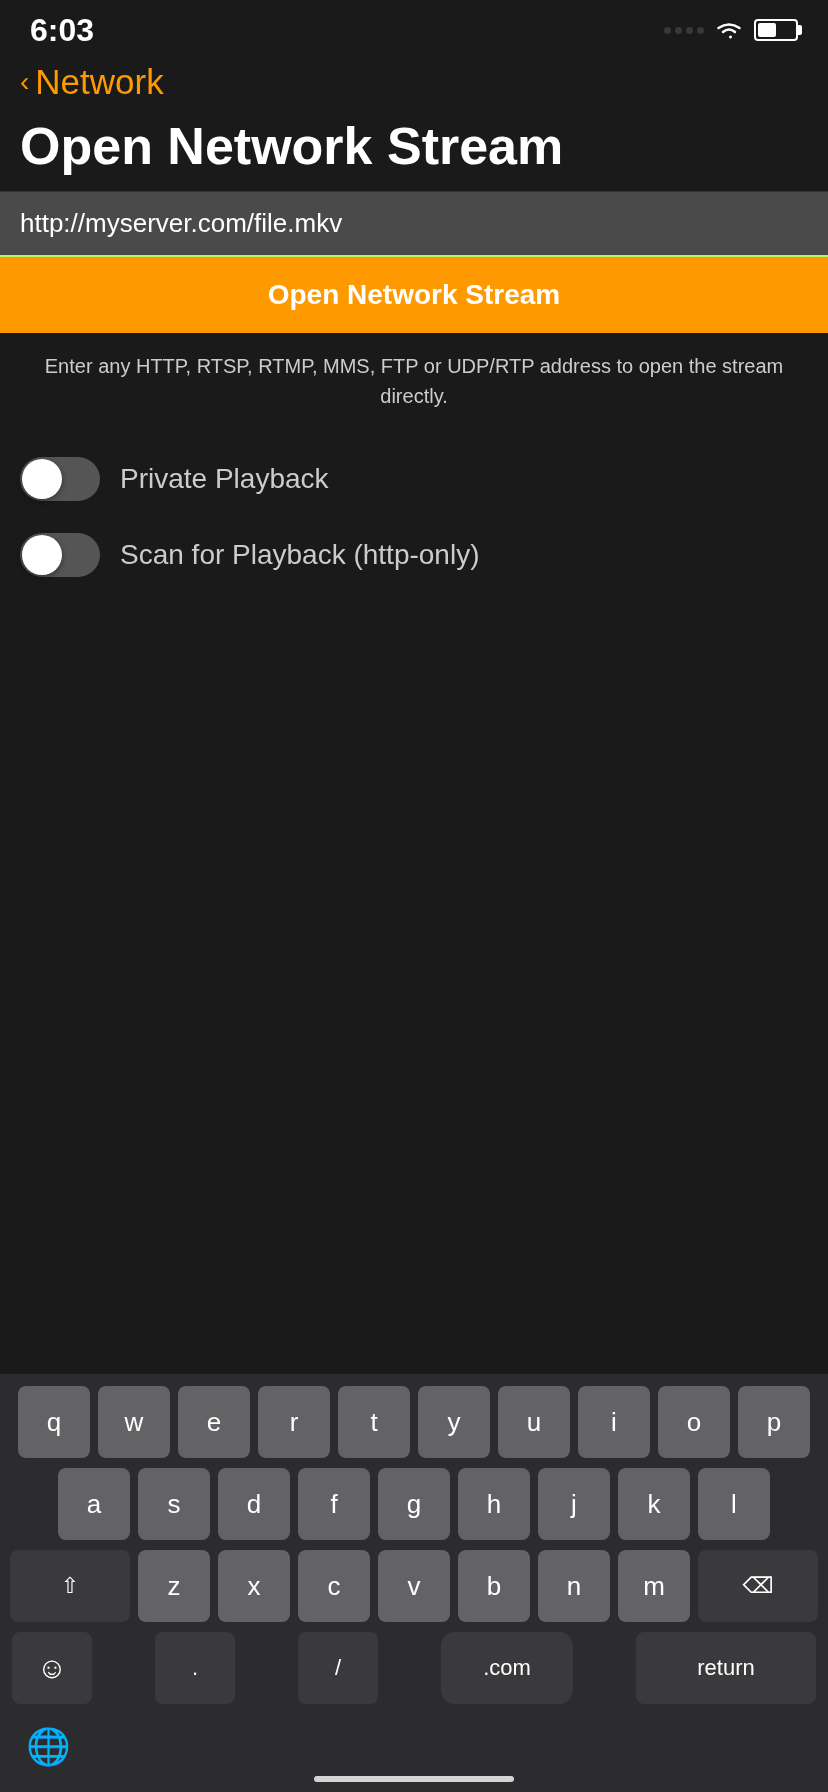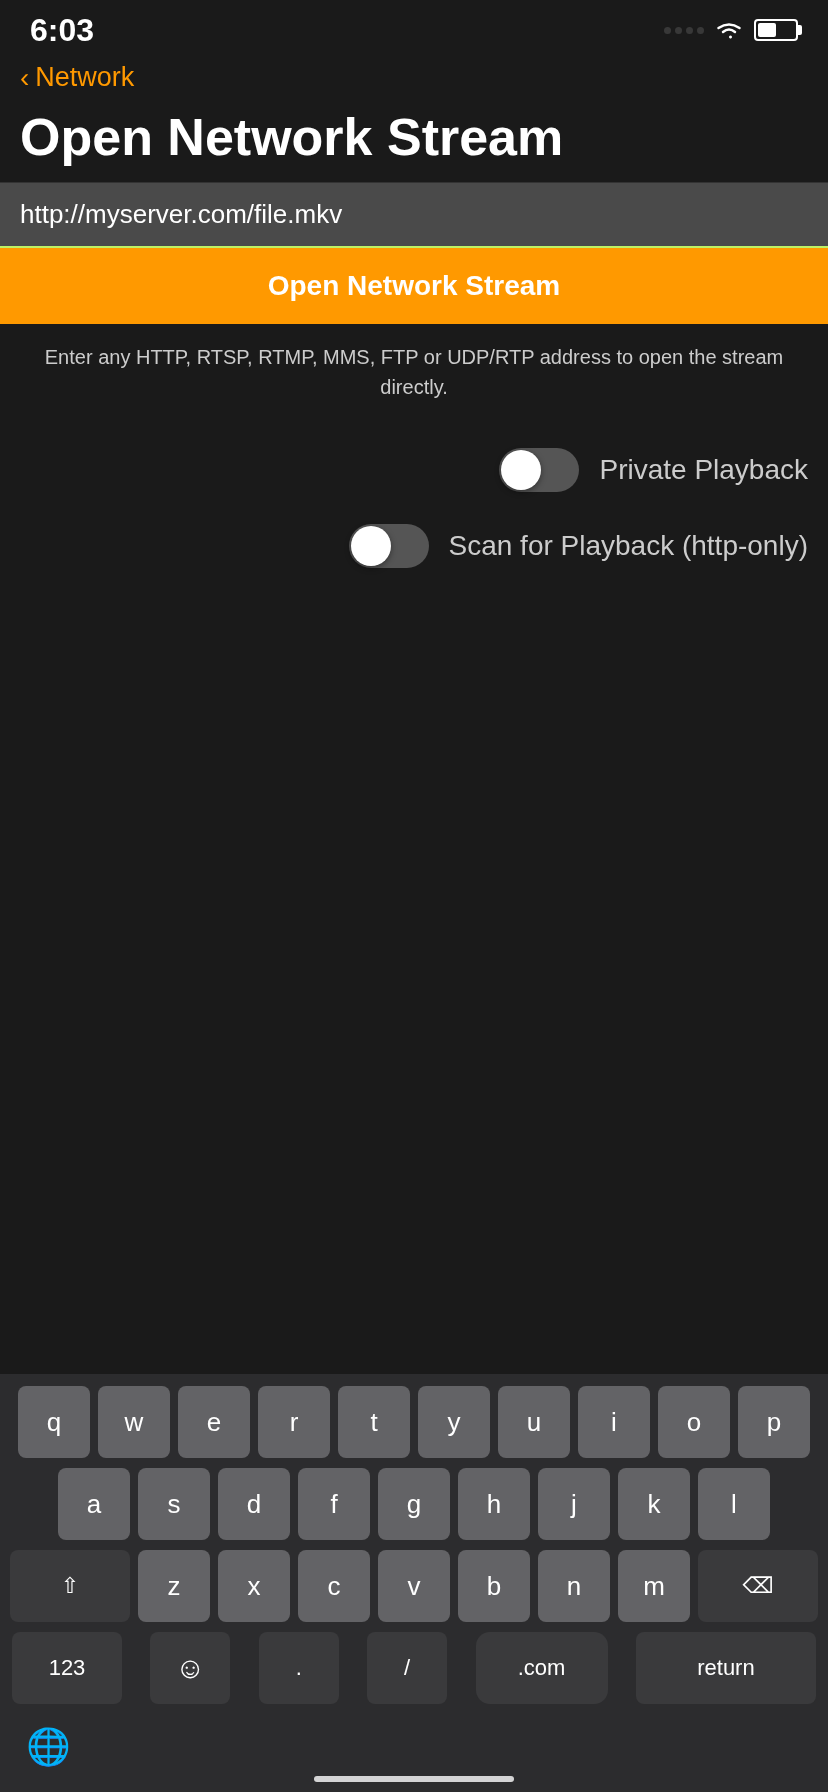--- a/index.html
+++ b/index.html
@@ -83,21 +83,21 @@
       gap: 6px;
       cursor: pointer;
     }
     .nav-chevron {
       color: #f90;
       font-size: 28px;
       line-height: 1;
     }
     .nav-label {
       color: #f90;
-      font-size: 27px;
+      font-size: 35px;
       font-weight: 400;
     }
 
     
     .page-title {
       padding: 4px 20px 16px;
       font-size: 52px;
       font-weight: 800;
       color: #fff;
       line-height: 1.1;
@@ -144,21 +144,20 @@
 
     
     .toggle-section {
       padding: 20px 20px;
     }
     .toggle-row {
       display: flex;
       align-items: center;
       gap: 20px;
       padding: 16px 0;
-      justify-content: flex-end;
     }
     .toggle-switch {
       width: 80px;
       height: 44px;
       background: #555;
       border-radius: 22px;
       position: relative;
       cursor: pointer;
       flex-shrink: 0;
     }
@@ -363,21 +362,20 @@
     <div class="kb-key">v</div>
     <div class="kb-key">b</div>
     <div class="kb-key">n</div>
     <div class="kb-key">m</div>
     <div class="kb-key dark wide">
         <span class="delete-icon">⌫</span>
       </div>
   </div>
 
   <div class="kb-row-bottom">
-    <div class="kb-bottom-key kb-123">123</div>
     <div class="kb-bottom-key kb-emoji" style="font-size:30px;">☺</div>
     <div class="kb-bottom-key kb-dot">.</div>
     <div class="kb-bottom-key kb-slash">/</div>
     <div class="kb-bottom-key kb-dotcom">.com</div>
     <div class="kb-bottom-key kb-return">return</div>
   </div>
 
   <div class="globe-row">
     <span class="globe-icon">🌐</span>
   </div>

